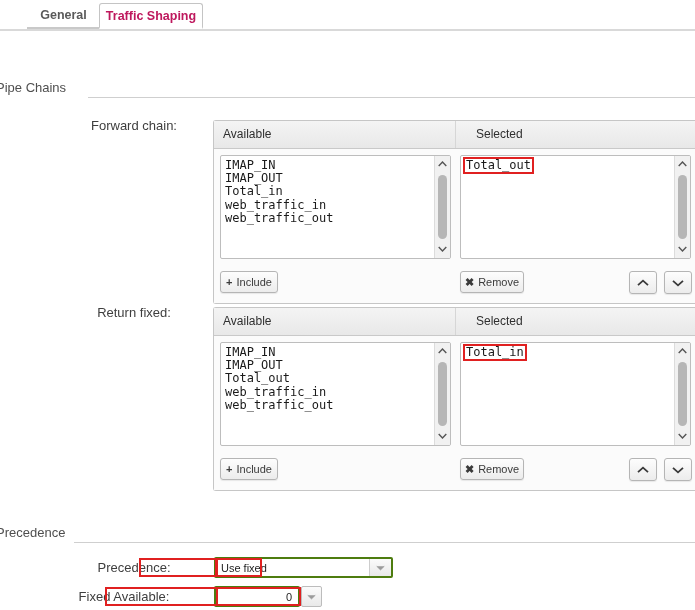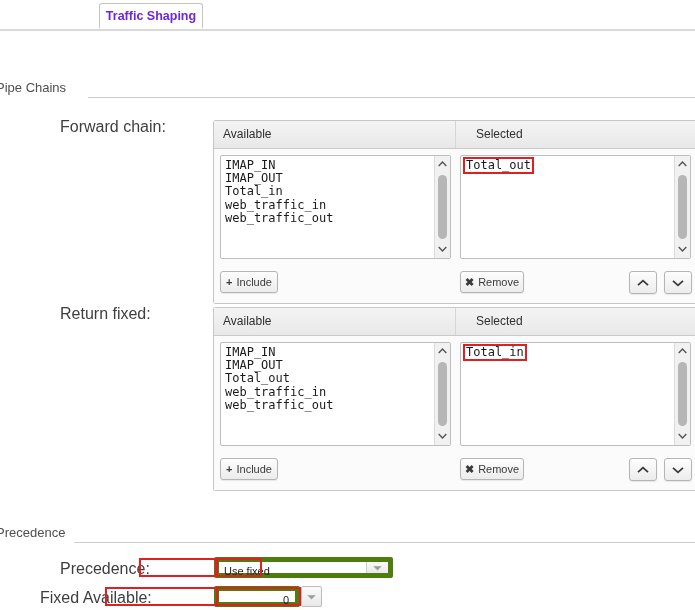--- a/index.html
+++ b/index.html
@@ -52,21 +52,21 @@
     color: #5a5a5a;
   }
   .tab.active {
     left: 99px;
     width: 104px;
     background: #ffffff;
     border: 1px solid #c4c4c4;
     border-bottom: 2px solid #ffffff;
     border-top-left-radius: 3px;
     border-top-right-radius: 3px;
-    color: #6d28d9;
+    color: #be185d;
     z-index: 3;
   }
 
   
   .group {
     position: absolute;
   }
   .group-legend {
     position: absolute;
     left: 0;
@@ -89,23 +89,23 @@
   #group-pipe-chains .group-rule { left: 92px; top: 17px; width: 607px; }
 
   
   #group-precedence { left: -4px; top: 525px; width: 699px; }
   #group-precedence .group-legend { left: 0; top: 0; }
   #group-precedence .group-rule { left: 78px; top: 17px; width: 621px; }
 
   
   .row-label {
     position: absolute;
-    font-size: 16px;
+    font-size: 13px;
     color: #3e3e3e;
-    text-align: left;
+    text-align: center;
     white-space: nowrap;
   }
 
   
   .dual-panel {
     position: absolute;
     left: 213px;
     width: 500px;
     box-sizing: border-box;
     background: #fbfbfb;
@@ -238,21 +238,21 @@
   .btn-include { left: 6px;  top: 4px; width: 58px;  height: 22px; }
   .btn-remove  { left: 246px; top: 4px; width: 64px; height: 22px; }
   .btn-arrow   { top: 4px; width: 28px; height: 23px; }
   .btn-arrow.up   { left: 415px; }
   .btn-arrow.down { left: 450px; }
 
   .combo {
     position: absolute;
     box-sizing: border-box;
     background: #ffffff;
-    border: 5px solid #4d7c0f;
+    border: 2px solid #4d7c0f;
     border-radius: 2px;
     height: 21px;
   }
   .combo-value {
     position: absolute;
     left: 5px;
     top: 3px;
     font-size: 11px;
     color: #1f1f1f;
     white-space: nowrap;
@@ -291,20 +291,21 @@
     box-sizing: border-box;
     pointer-events: none;
     z-index: 10;
   }
 </style>
 </head>
 <body>
 
 <div class="tabbar">
   <div class="tabbar-base"></div>
+  <div class="tab inactive">General</div>
   <div class="tab active">Traffic Shaping</div>
 </div>
 
 <div class="group" id="group-pipe-chains">
   <div class="group-legend">Pipe Chains</div>
   <div class="group-rule"></div>
 </div>
 
 <div class="row-label" style="left:60px; top:118px; width:148px;">Forward chain:</div>
 

